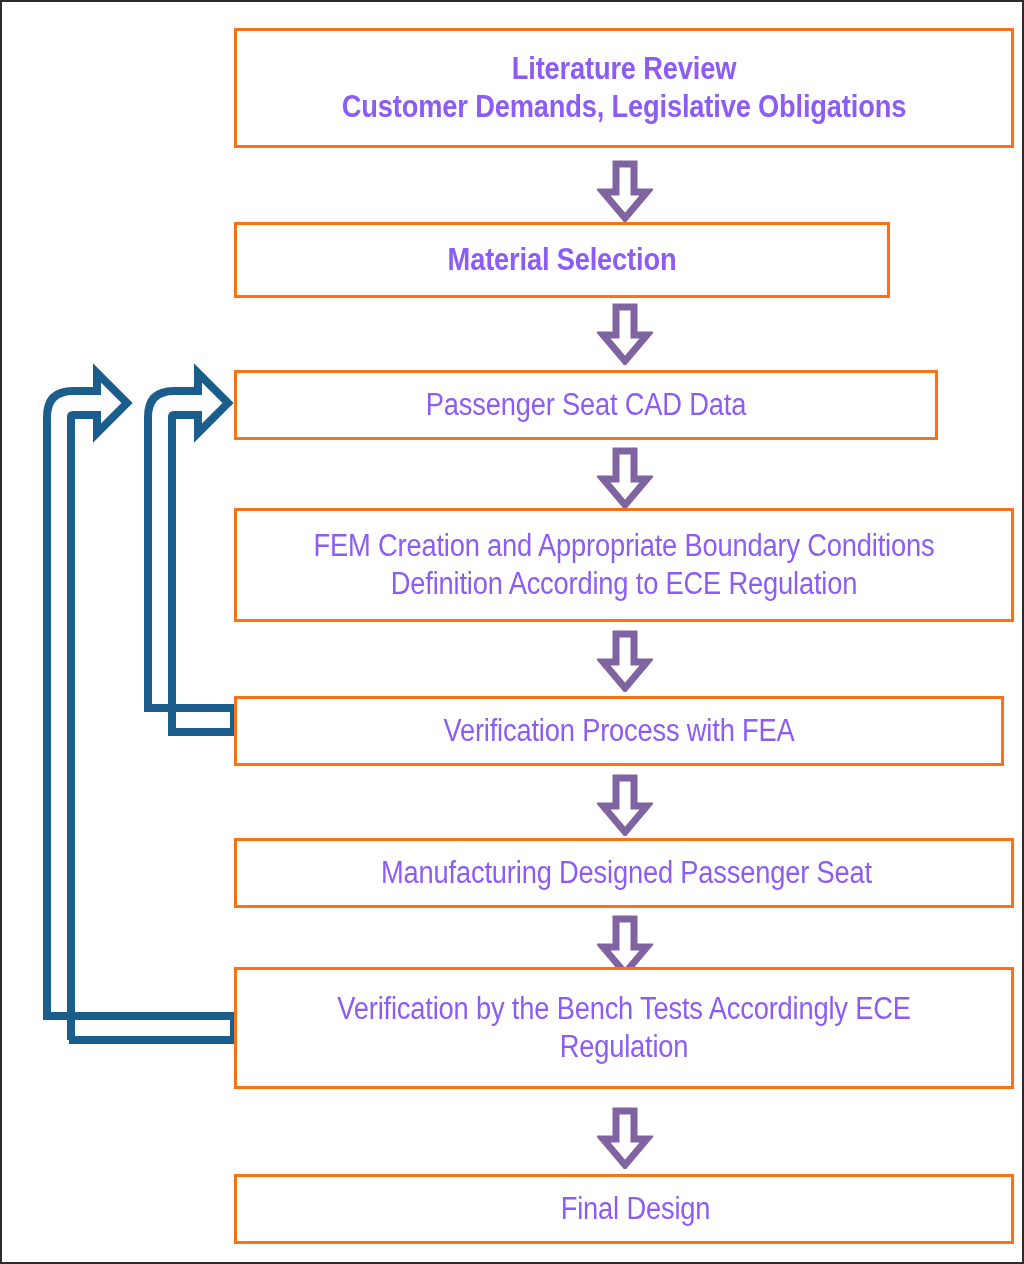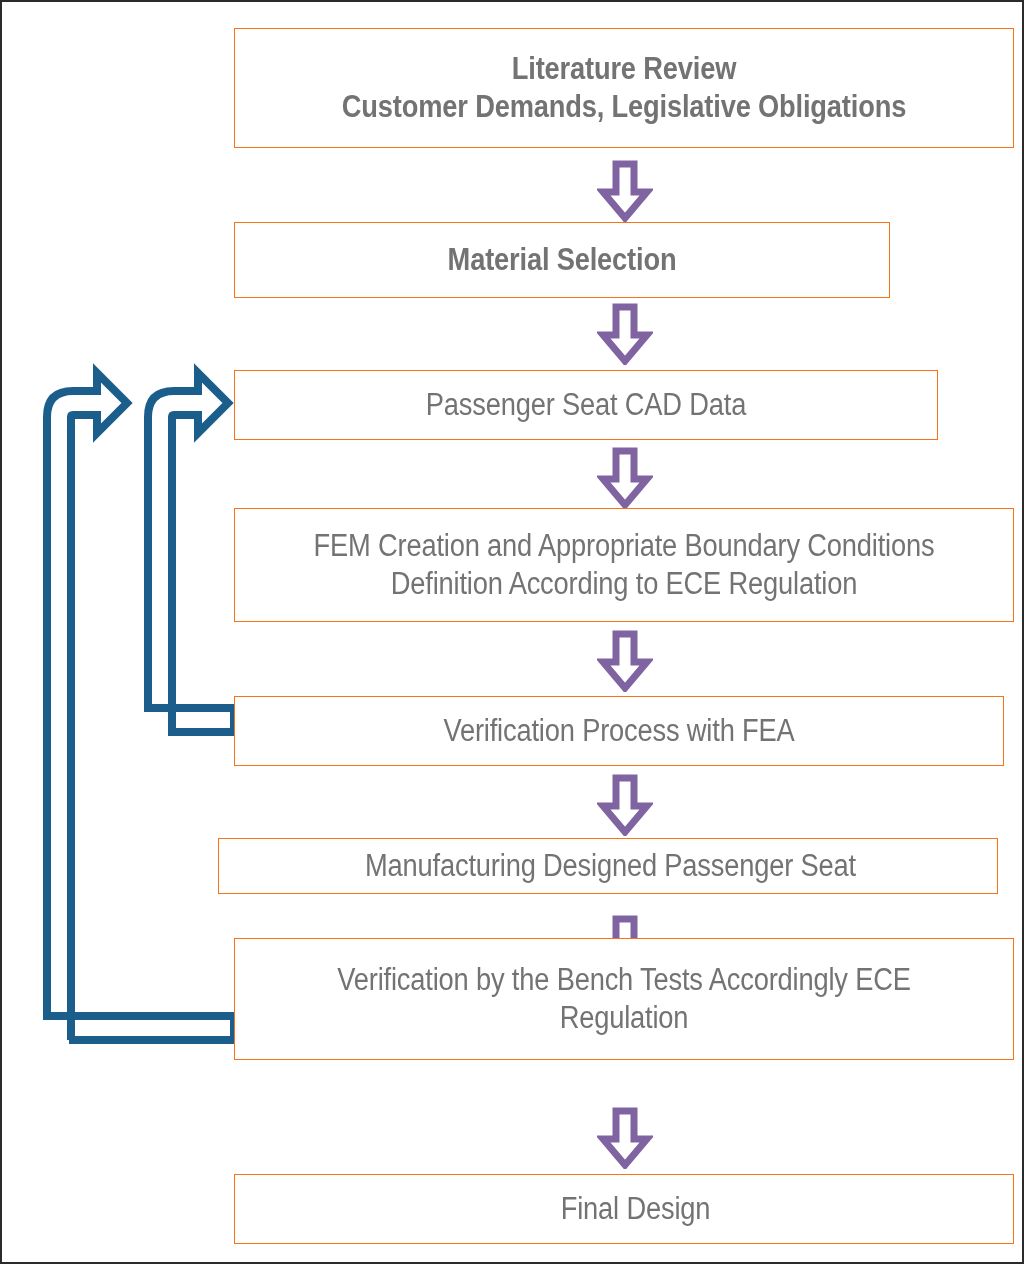--- a/index.html
+++ b/index.html
@@ -16,26 +16,26 @@
     height: 1264px;
     background: #ffffff;
     box-sizing: border-box;
     border: 2px solid #2b2b2b;
     overflow: hidden;
   }
   .node {
     position: absolute;
     box-sizing: border-box;
     background: #ffffff;
-    border: 1px solid #f97316;
+    border: 3px solid #f97316;
     display: flex;
     align-items: center;
     justify-content: center;
     text-align: center;
-    color: #737373;
+    color: #8b5cf6;
     line-height: 1.22;
     padding: 4px 14px;
   }
   .node .txt {
     display: block;
     width: 100%;
     font-size: 31px;
     letter-spacing: -0.2px;
     font-stretch: condensed;
     transform: scaleX(0.88);
@@ -144,25 +144,25 @@
     <span class="txt">
       <span>FEM Creation and Appropriate Boundary Conditions</span>
       <span class="line2">Definition According to ECE Regulation</span>
     </span>
   </div>
 
   <div class="node" style="left:232px; top:694px; width:770px; height:70px;">
     <span class="txt">Verification Process with FEA</span>
   </div>
 
-  <div class="node" style="left:216px; top:836px; width:780px; height:56px;padding-left:19px;">
+  <div class="node" style="left:232px; top:836px; width:780px; height:70px;padding-left:19px;">
     <span class="txt">Manufacturing Designed Passenger Seat</span>
   </div>
 
-  <div class="node" style="left:232px; top:936px; width:780px; height:122px;">
+  <div class="node" style="left:232px; top:965px; width:780px; height:122px;">
     <span class="txt">
       <span>Verification by the Bench Tests Accordingly ECE</span>
       <span class="line2">Regulation</span>
     </span>
   </div>
 
   <div class="node" style="left:232px; top:1172px; width:780px; height:70px;padding-left:37px;">
     <span class="txt">Final Design</span>
   </div>
 

